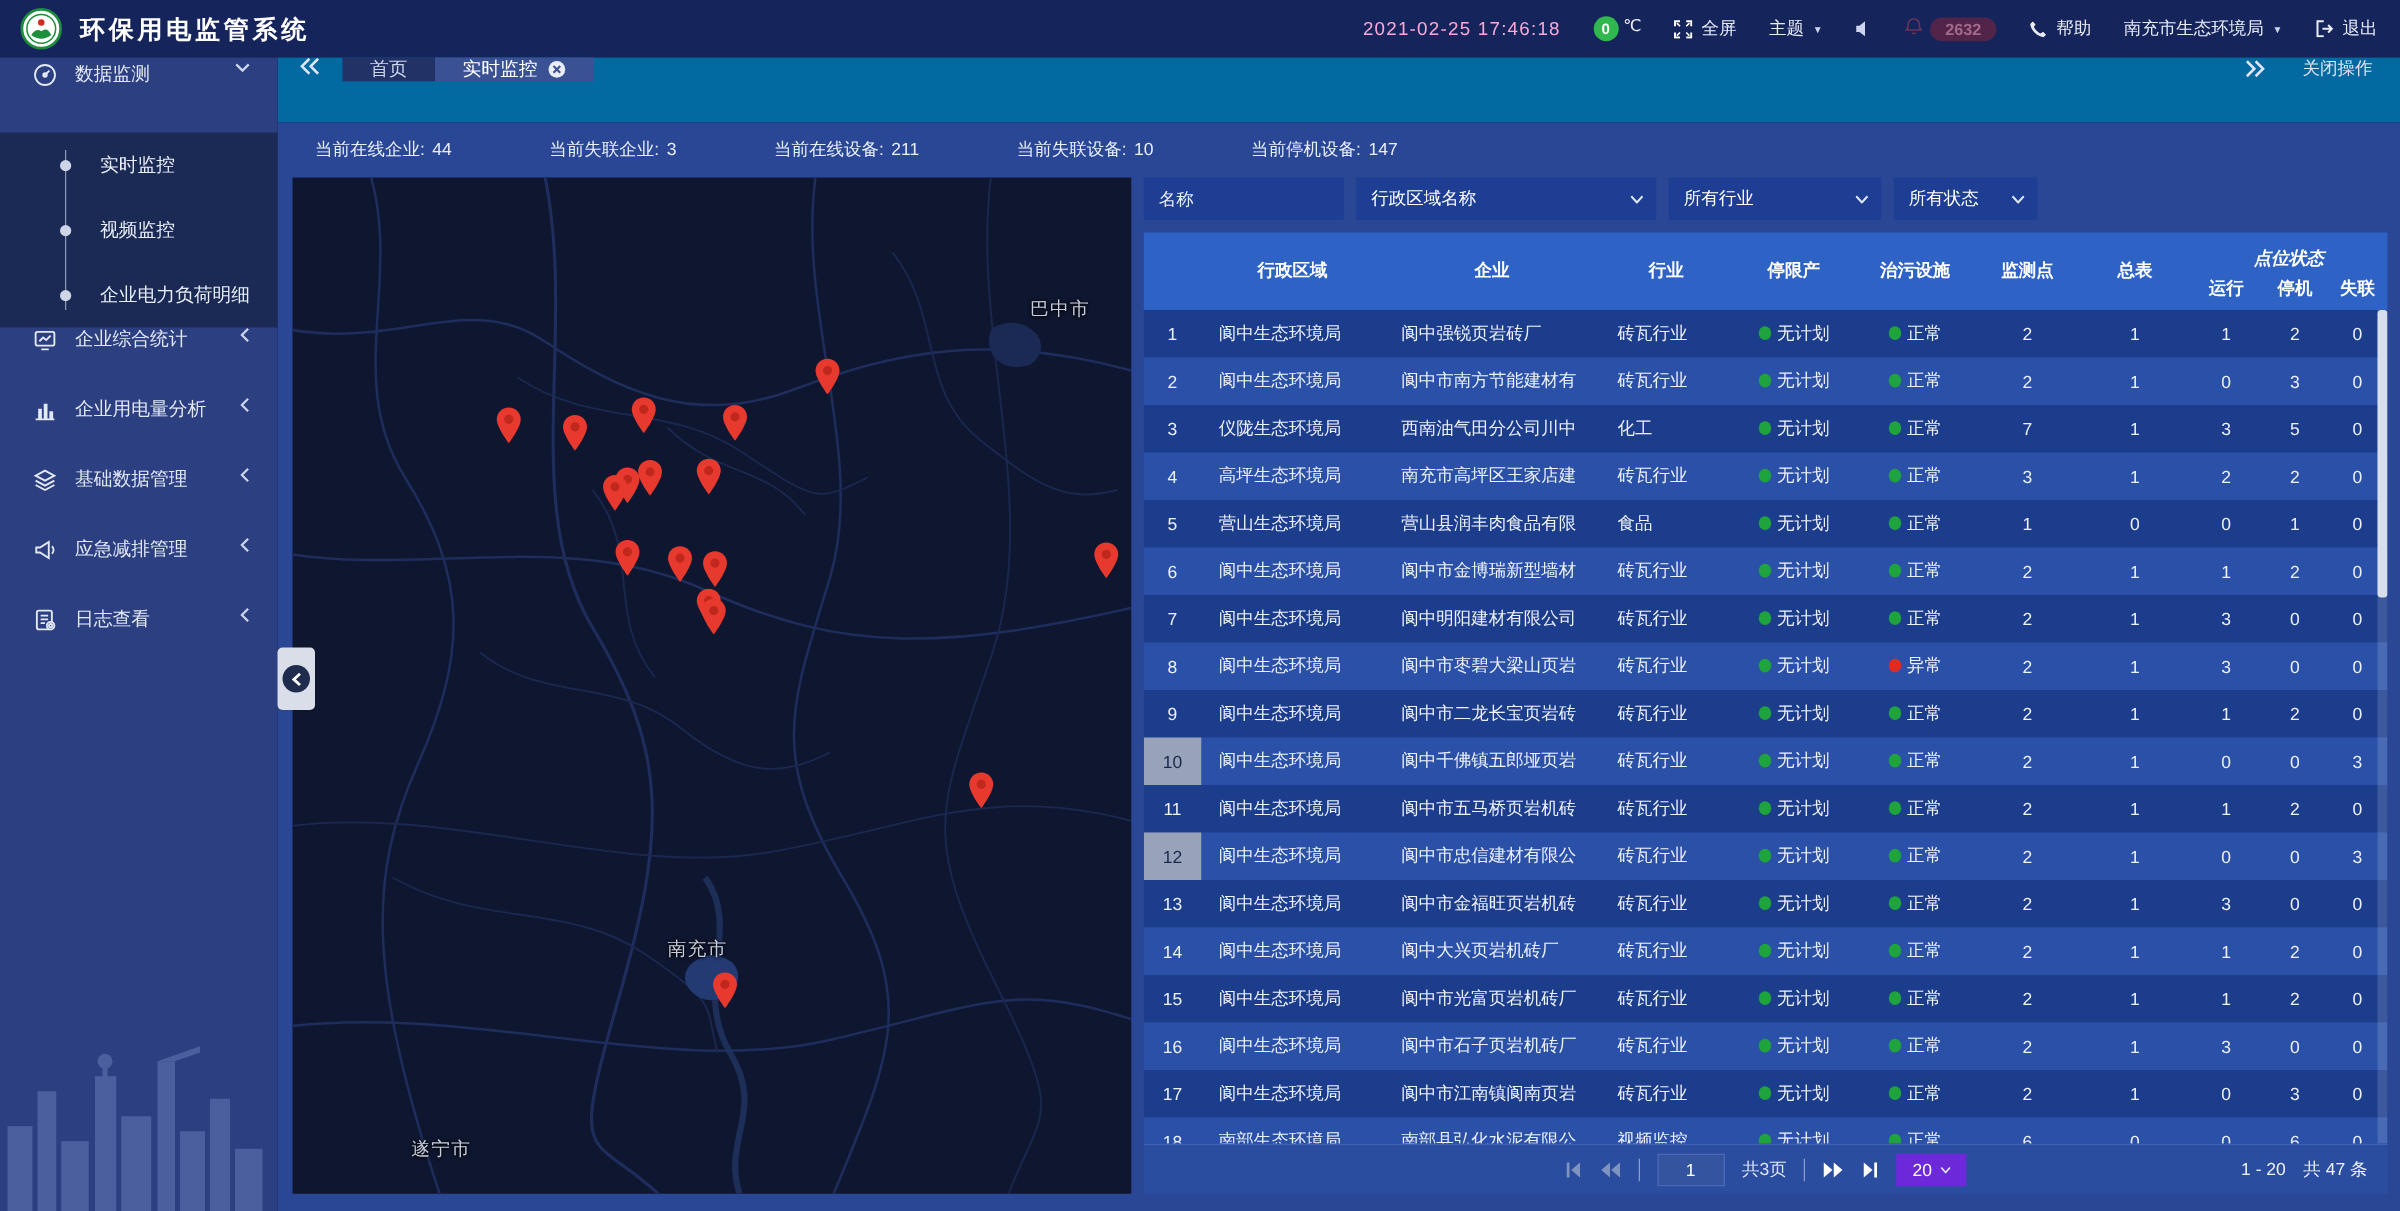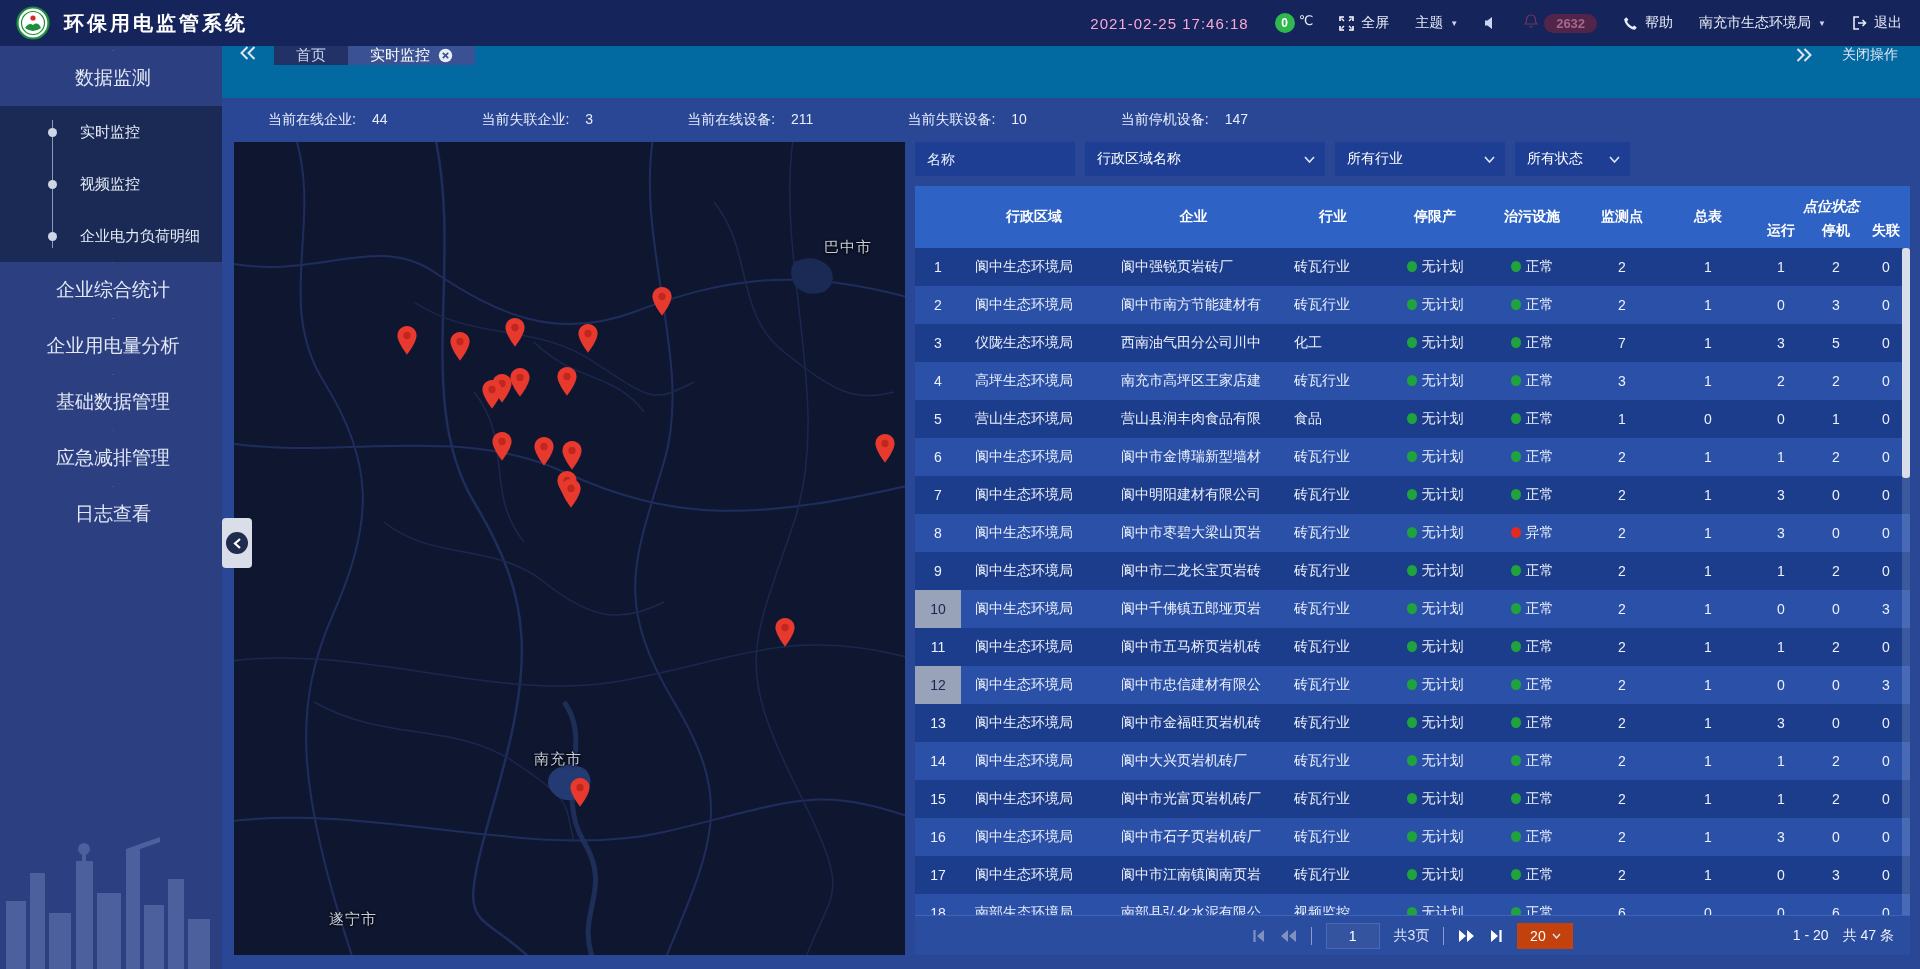--- a/index.html
+++ b/index.html
@@ -23,22 +23,22 @@
   .caret { font-size:8px; color:#cdd5ee; }
   .notify { display:flex; align-items:flex-start; gap:6px; opacity:.85; }
   .notify-pill { background:#5d2547; color:#bb7693; border-radius:10px; padding:2px 12px;
     font-size:13px; font-weight:bold; }
 
   
   .body { flex:1; display:flex; min-height:0; }
 
   
   .sidebar { width:222px; flex:0 0 222px; background:#2c3f81; position:relative; color:#e2e8f6; padding-top:4px; }
-  .side-item { height:56px; display:flex; align-items:center; padding:0 22px 0 26px; gap:14px;
-    font-size:19px; cursor:pointer; position:relative;flex-direction:column; }
+  .side-item { height:56px; display:flex; align-items:flex-start; padding:0 22px 0 26px; gap:14px;
+    font-size:15px; cursor:pointer; position:relative; }
   .side-item .chev { margin-left:auto; }
   .submenu { background:#1a2a55; position:relative; padding:0; }
   .submenu .vline { position:absolute; left:52px; top:14px; bottom:14px; width:1px; background:#8a97b8; }
   .sub-item { height:52px; display:flex; align-items:center; padding-left:80px; font-size:15px;
     color:#e8edf9; cursor:pointer; position:relative; }
   .sub-item .bullet { position:absolute; left:48px; width:9px; height:9px; border-radius:50%;
     background:#cdd5e6; }
   .skyline { position:absolute; bottom:0; left:0; width:222px; height:160px; opacity:.32; }
 
   
@@ -50,21 +50,21 @@
   .tab { display:flex; align-items:center; gap:8px; padding:0 22px; font-size:15px; cursor:pointer; }
   .tab.inactive { background:#233266; color:#ccd5ee; }
   .tab.active { background:#3a5193; color:#ffffff; }
   .tabbar-right { margin-left:auto; display:flex; align-items:center; gap:30px; padding-right:22px; }
   .close-ops { font-size:14px; cursor:pointer; }
 
   
   .content { flex:1; background:#2a4796; display:flex; flex-direction:column; min-height:0; }
   .statsbar { height:44px; flex:0 0 44px; display:flex; align-items:center; gap:78px;
     padding-left:30px; color:#e9eefb; font-size:14px; }
-  .stat { display:flex; gap:16px;margin-left:16px; }
+  .stat { display:flex; gap:6px; }
   .panels { flex:1; display:flex; gap:10px; padding:0 10px 14px 12px; min-height:0; }
 
   
   .map-panel { width:671px; flex:0 0 671px; background:#0f1730; position:relative; overflow:visible; }
   .map-clip { position:absolute; inset:0; overflow:hidden;padding-left:24px; }
   .map-roads { position:absolute; inset:0; }
   .city-label { position:absolute; color:#c7cedf; font-size:15px; letter-spacing:1px;
     text-shadow:0 1px 3px #000, 0 0 2px #000; }
   .pin { position:absolute; width:22px; height:31px; transform:translate(-50%,-100%); cursor:pointer; }
   .collapse-handle { position:absolute; left:-12px; top:376px; width:30px; height:50px;
@@ -109,21 +109,21 @@
     border-radius:3px; cursor:grab; }
 
   
   .pager { height:40px; flex:0 0 40px; background:#2b4da0; border-top:1px solid #3f63b8;
     display:flex; align-items:center; justify-content:center; gap:14px; color:#dfe6f7;
     font-size:14px; position:relative; }
   .pg-btn { display:flex; align-items:center; cursor:pointer; }
   .pg-div { width:1px; height:18px; background:rgba(255,255,255,.45); }
   .pg-input { width:54px; height:26px; background:#35549f; border:1px solid #4a69b5; color:#fff;
     text-align:center; font-size:14px; font-family:inherit; outline:none; }
-  .pg-select { width:56px; height:26px; background:#c2410c; display:flex; align-items:center;
+  .pg-select { width:56px; height:26px; background:#6d28d9; display:flex; align-items:center;
     justify-content:center; gap:6px; cursor:pointer; color:#fff; }
   .pg-range { position:absolute; right:16px; display:flex; gap:14px; color:#eef2fc; }
 </style>
 </head>
 <body>
 
 <div class="app">
 
   <div class="header">
     <svg class="logo" viewBox="0 0 34 34">

